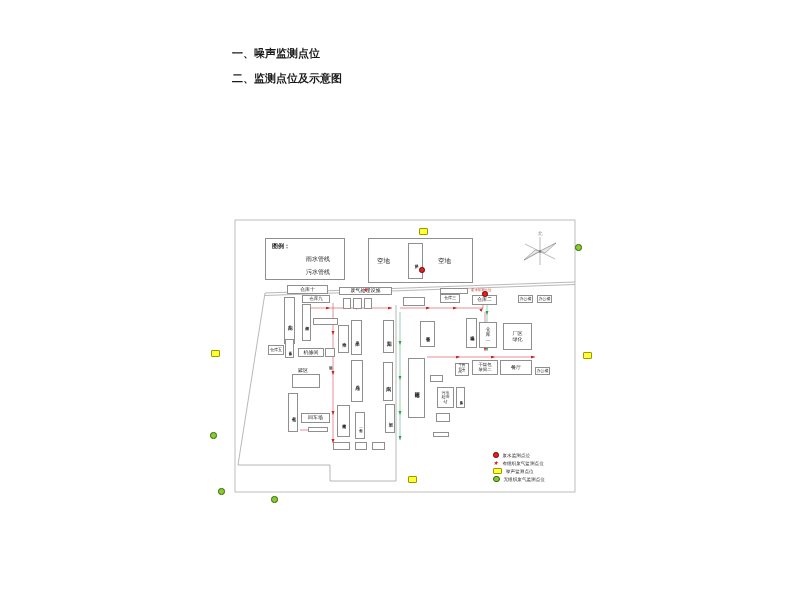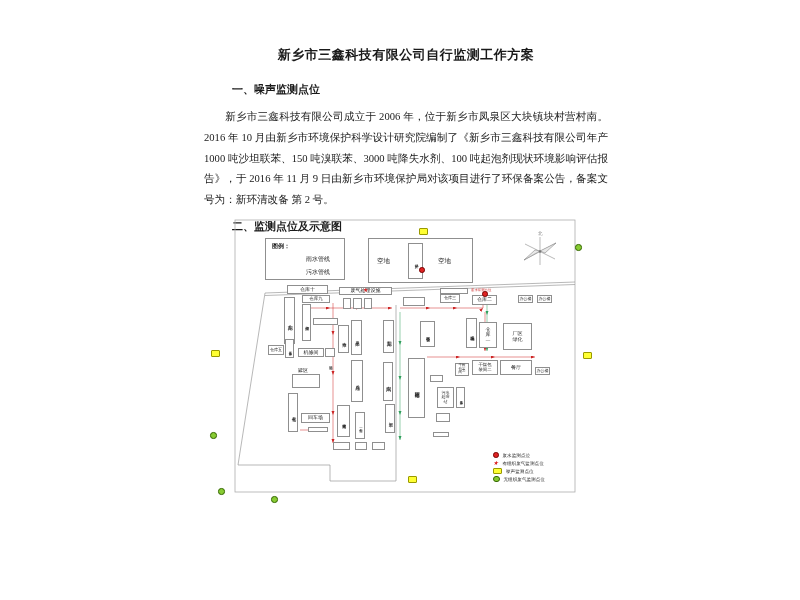--- a/index.html
+++ b/index.html
@@ -36,23 +36,21 @@
   .sym-gas{width:4.5px;height:4.5px;border-radius:50%;background:#8c3;border:0.9px solid #360;}
   
   .mk{position:absolute;z-index:3;}
 </style>
 </head>
 <body>
 
 <div id="page">
 
   <div id="doc">
-    <div class="doc-title">新乡市三鑫科技有限公司自行监测工作方案</div>
     <div class="h-sec">一、噪声监测点位</div>
-    <p class="para">新乡市三鑫科技有限公司成立于 2006 年，位于新乡市凤泉区大块镇块村营村南。2016 年 10 月由新乡市环境保护科学设计研究院编制了《新乡市三鑫科技有限公司年产 1000 吨沙坦联苯、150 吨溴联苯、3000 吨降失水剂、100 吨起泡剂现状环境影响评估报告》，于 2016 年 11 月 9 日由新乡市环境保护局对该项目进行了环保备案公告，备案文号为：新环清改备 第 2 号。</p>
     <div class="h-sec">二、监测点位及示意图</div>
   </div>
 
   <div id="diag">
 
     <svg width="420" height="290" viewBox="0 0 420 290">
       <defs>
         <marker id="ra" markerUnits="userSpaceOnUse" markerWidth="5" markerHeight="4" refX="4" refY="1.5" orient="auto">
           <path d="M0,0 L4,1.5 L0,3 Z" fill="#cc2222"></path>
         </marker>

